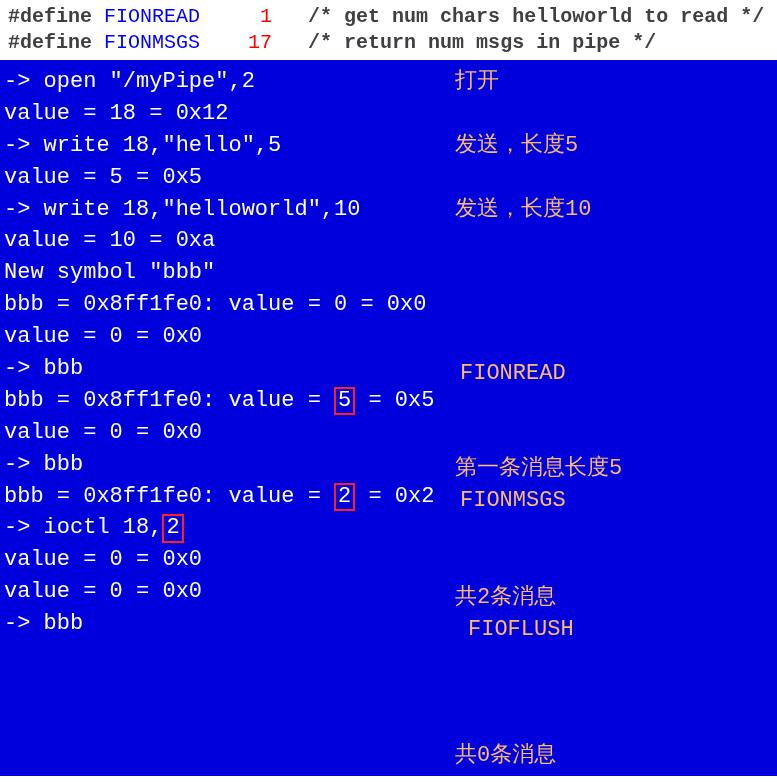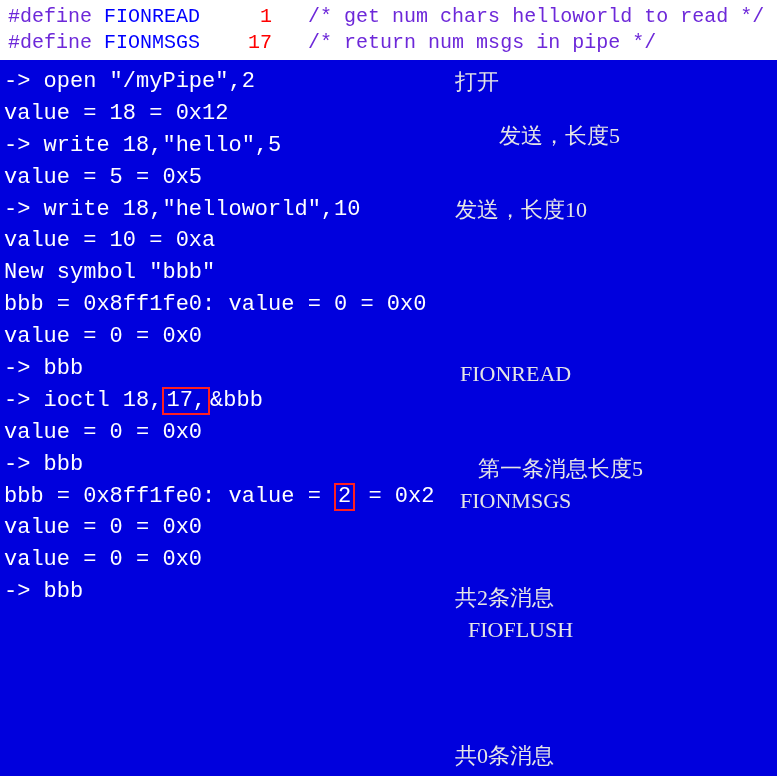--- a/index.html
+++ b/index.html
@@ -8,41 +8,41 @@
       font-size: 20px;
       width: 777px;
       background: #fff;
     }
     .header {
       background: #fff;
       padding: 4px 8px;
       line-height: 1.3;
     }
     .header-line { white-space: pre; }
-    .green { color: #6d28d9; }
+    .green { color: #404040; font-weight: bold; }
     .blue { color: #0000ff; }
     .red { color: #ff0000; }
     .terminal {
       background: #0000dd;
       color: #fff;
       padding: 6px 4px 4px 4px;
       font-family: 'SimSun', 'Courier New', monospace;
       font-size: 22px;
       line-height: 1.45;
       position: relative;
       min-height: 716px;
     }
     .term-line {
       position: relative;
       white-space: pre;
     }
     .annotation {
       position: absolute;
-      color: #e5e5e5;
-      font-family: Liberation Serif, serif;
+      color: #fdba74;
+      font-family: Liberation Mono, monospace;
       font-size: 22px;
     }
     .redbox {
       border: 2px solid #ff2020;
       padding: 0 2px;
       display: inline-block;
       line-height: 1.1;
     }
   </style>
 </head>
@@ -58,33 +58,34 @@
       <div class="term-line">-&gt; open "/myPipe",2</div>
       <div class="term-line">value = 18 = 0x12</div>
       <div class="term-line">-&gt; write 18,"hello",5</div>
       <div class="term-line">value = 5 = 0x5</div>
       <div class="term-line">-&gt; write 18,"helloworld",10</div>
       <div class="term-line">value = 10 = 0xa</div>
       <div class="term-line">New symbol "bbb"</div>
       <div class="term-line">bbb = 0x8ff1fe0: value = 0 = 0x0</div>
       <div class="term-line">value = 0 = 0x0</div>
       <div class="term-line">-&gt; bbb</div>
-      <div class="term-line"><span>-&gt; ioctl 18,</span><span class="redbox">17,</span><span>&amp;bbb</span></div>
+      <div class="term-line"><span>bbb = 0x8ff1fe0: value = </span><span class="redbox">5</span><span> = 0x5</span></div>
       <div class="term-line">value = 0 = 0x0</div>
       <div class="term-line">-&gt; bbb</div>
       <div class="term-line"><span>bbb = 0x8ff1fe0: value = </span><span class="redbox">2</span><span> = 0x2</span></div>
+      <div class="term-line"><span>-&gt; ioctl 18,</span><span class="redbox">2</span><span></span></div>
       <div class="term-line">value = 0 = 0x0</div>
       <div class="term-line">value = 0 = 0x0</div>
       <div class="term-line">-&gt; bbb</div>
     </div>
   <div id="anno-container">
       <div class="annotation" style="top: 6px; left: 455px;">打开</div>
-      <div class="annotation" style="top: 60px; left: 455px; margin-left: 44px;">发送，长度5</div>
+      <div class="annotation" style="top: 70px; left: 455px;">发送，长度5</div>
       <div class="annotation" style="top: 134px; left: 455px;">发送，长度10</div>
       <div class="annotation" style="top: 298px; left: 460px;">FIONREAD</div>
-      <div class="annotation" style="top: 393px; left: 478px;">第一条消息长度5</div>
+      <div class="annotation" style="top: 393px; left: 455px;">第一条消息长度5</div>
       <div class="annotation" style="top: 425px; left: 460px;">FIONMSGS</div>
       <div class="annotation" style="top: 522px; left: 455px;">共2条消息</div>
       <div class="annotation" style="top: 554px; left: 468px;">FIOFLUSH</div>
       <div class="annotation" style="top: 680px; left: 455px;">共0条消息</div>
     </div>
 
 </div>
 
 </body></html>

